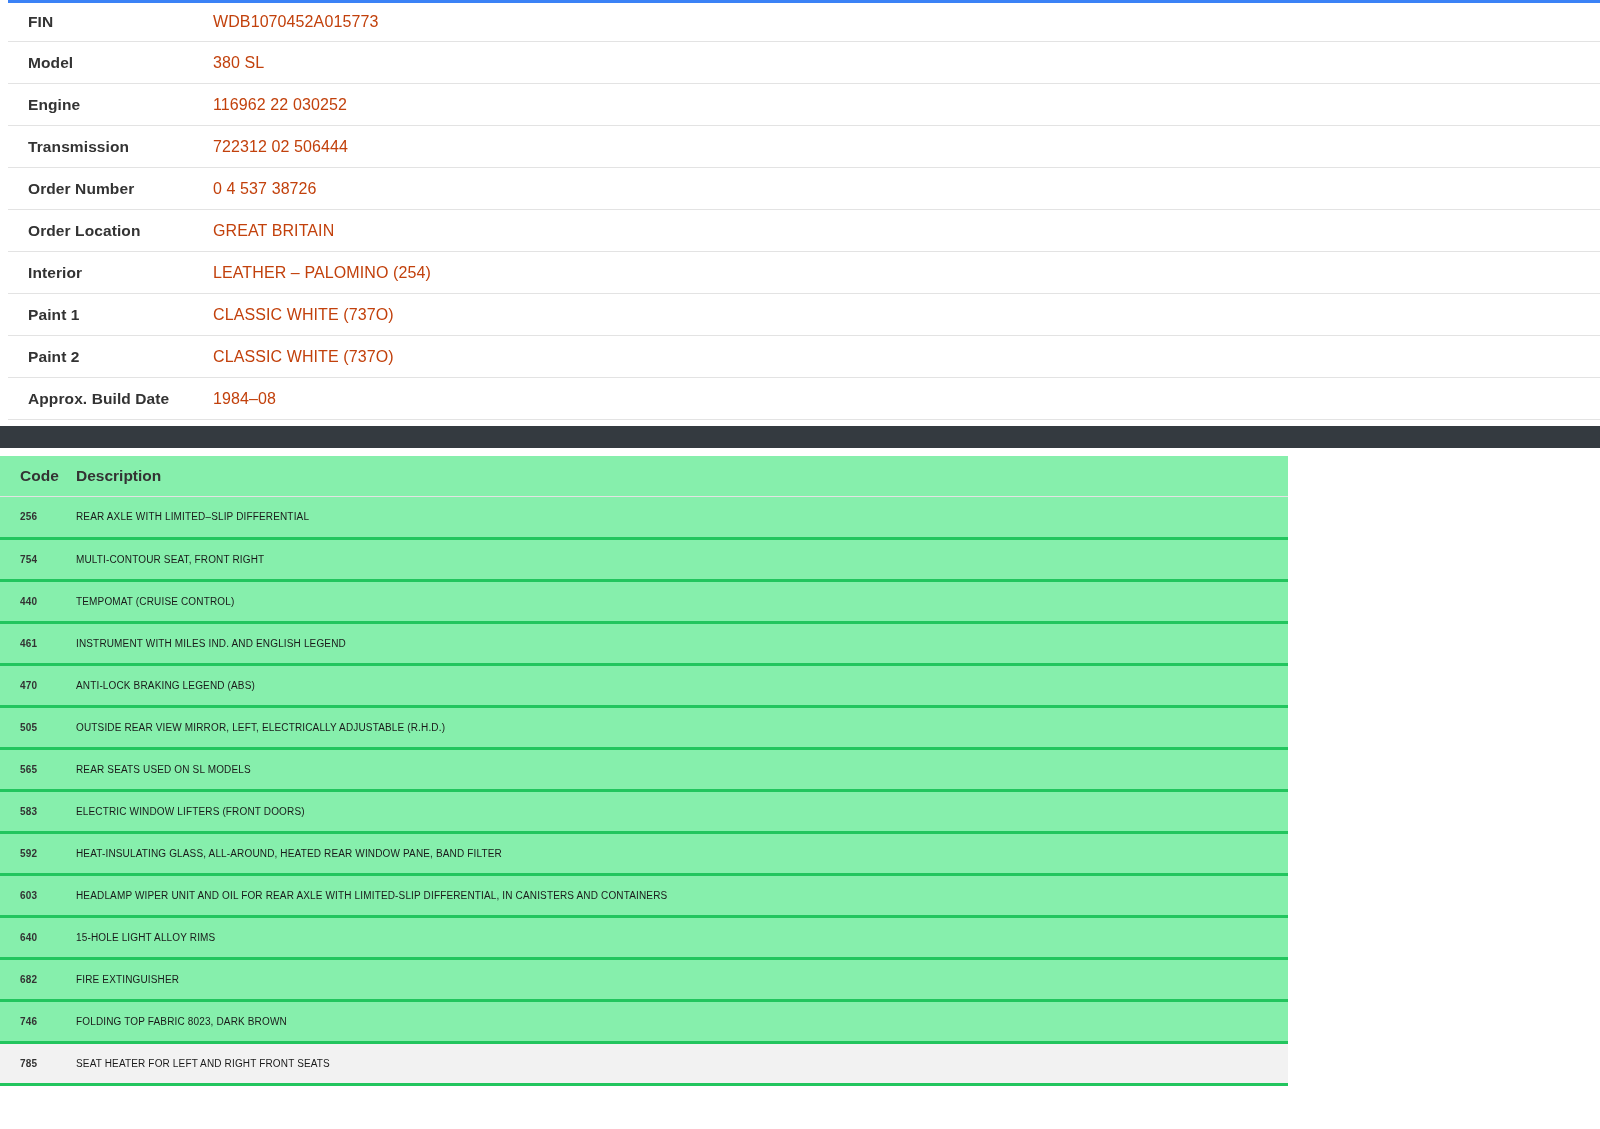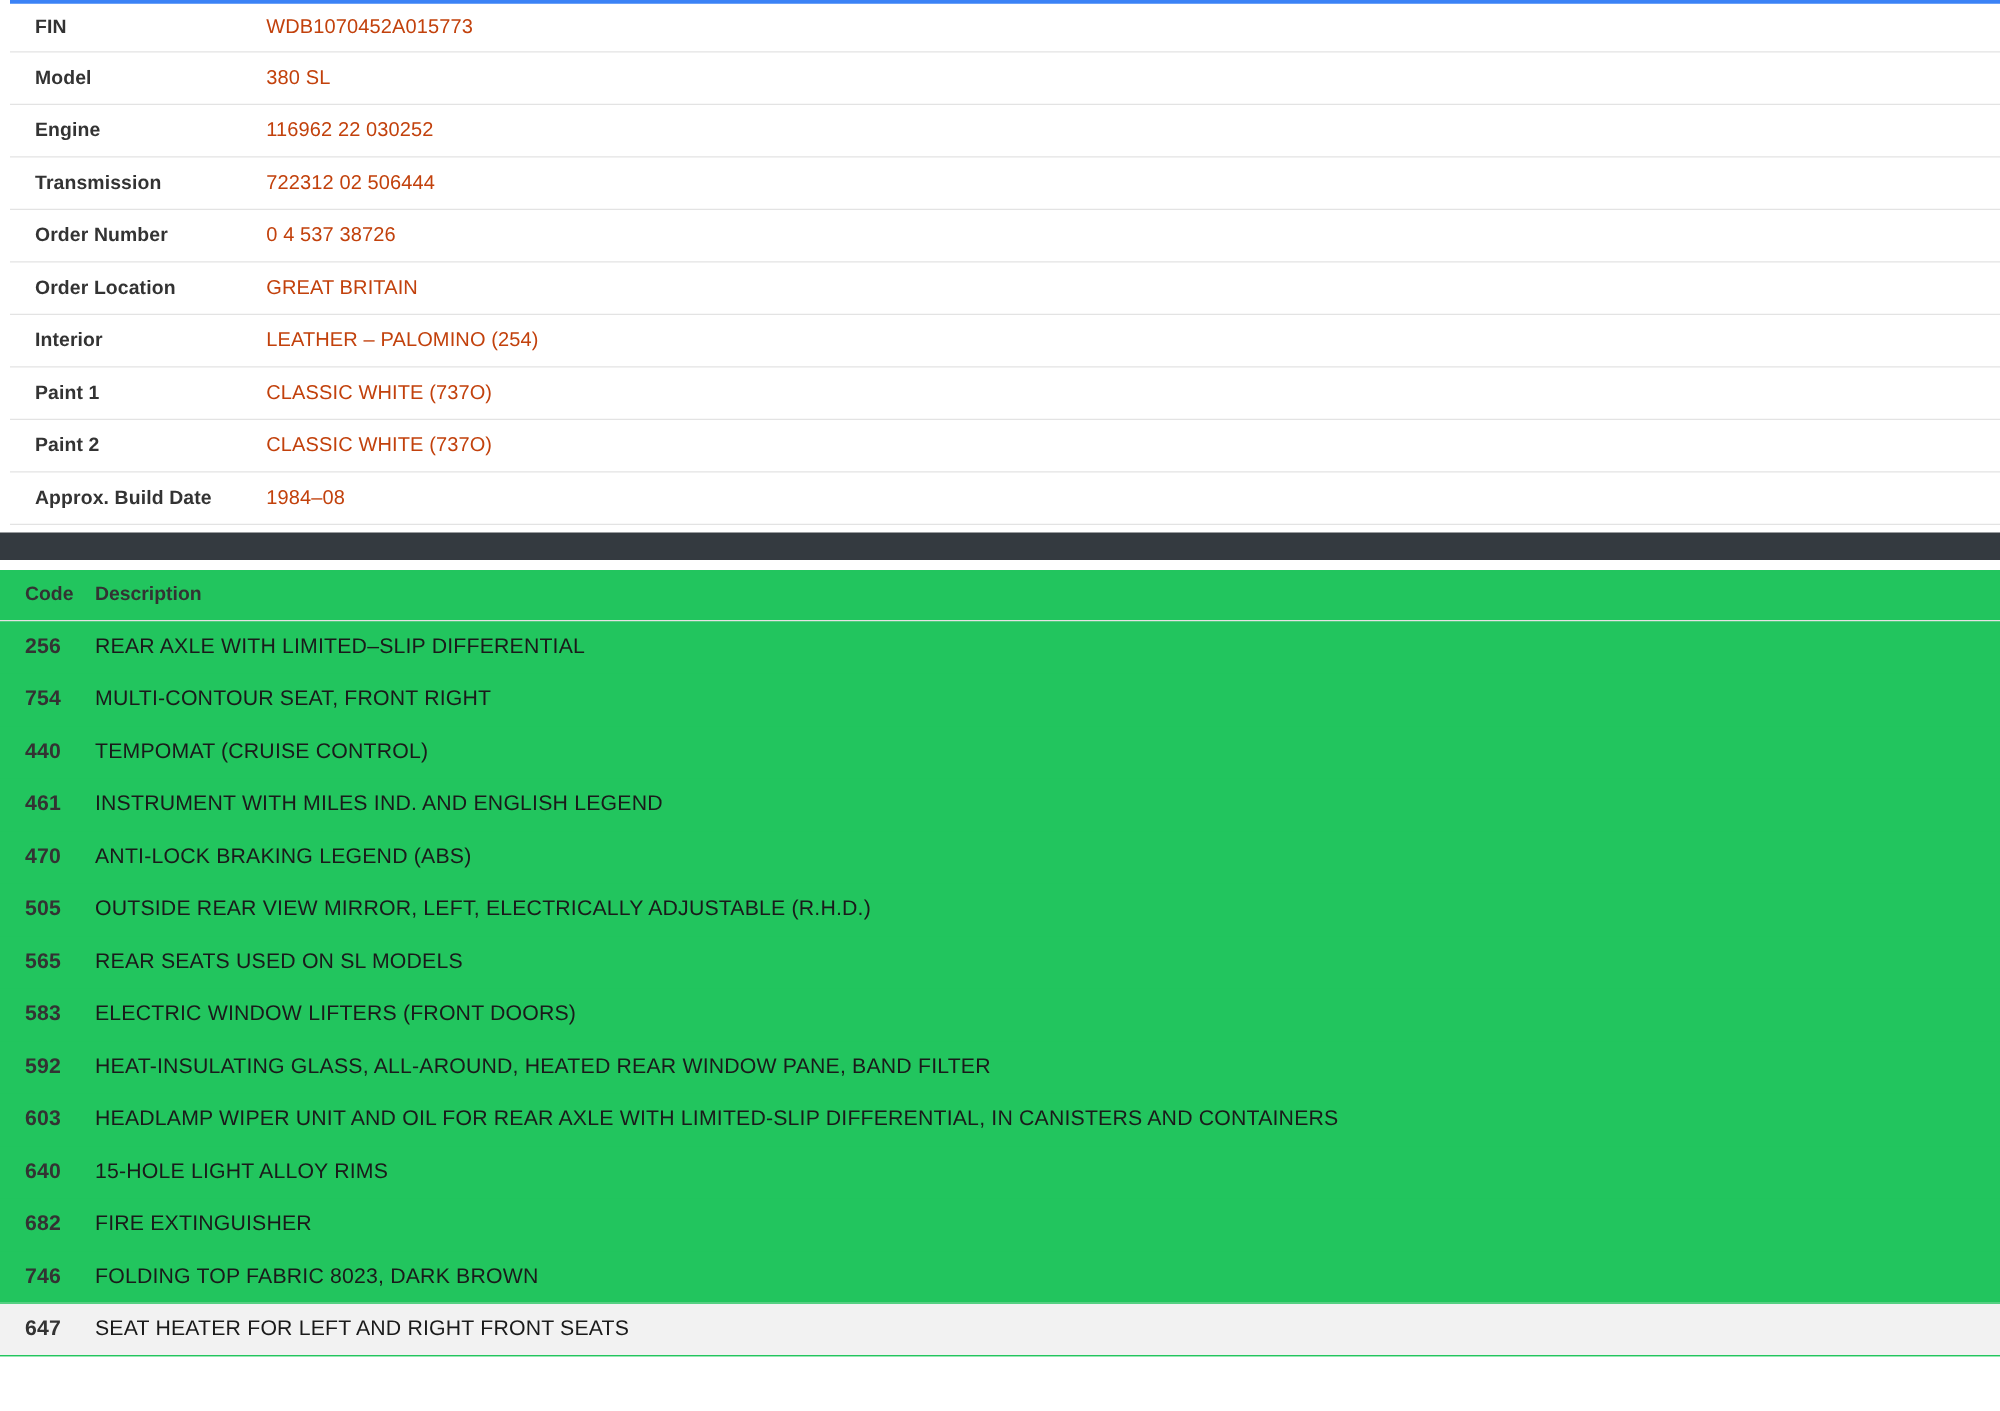--- a/index.html
+++ b/index.html
@@ -63,22 +63,22 @@
     height: 6px;
     background: #ffffff;
   }
   .band-gap-bottom {
     height: 8px;
     background: #ffffff;
   }
 
   
   .codes-table {
-    width: 1600px;
-    background: #22c55e;
+    width: 1288px;
+    background: #86efac;
     border-collapse: collapse;
   }
   .codes-table thead th {
     text-align: left;
     font-size: 15.5px;
     font-weight: bold;
     color: #333333;
     height: 40px;
     padding: 0;
     border-bottom: 1px solid #e3e3e3;
@@ -88,23 +88,23 @@
   .codes-table td.col-code {
     width: 76px;
     padding-left: 20px;
   }
   .codes-table th.col-desc,
   .codes-table td.col-desc {
     padding-left: 0px;
   }
   .codes-table tbody td {
     height: 42px;
-    font-size: 17px;
+    font-size: 10px;
     color: #1a1a1a;
-    border-bottom: 1px solid #22c55e;
+    border-bottom: 3px solid #22c55e;
     vertical-align: middle;
     letter-spacing: 0.15px;
   }
   .codes-table tbody td.col-code {
     font-weight: bold;
     color: #333333;
   }
   .codes-table tbody tr.highlight td {
     background: #f2f2f2;
   }
@@ -217,19 +217,19 @@
         </tr>
         <tr class="">
           <td class="col-code">682</td>
           <td class="col-desc">FIRE EXTINGUISHER</td>
         </tr>
         <tr class="">
           <td class="col-code">746</td>
           <td class="col-desc">FOLDING TOP FABRIC 8023, DARK BROWN</td>
         </tr>
         <tr class="highlight">
-          <td class="col-code">647</td>
+          <td class="col-code">785</td>
           <td class="col-desc">SEAT HEATER FOR LEFT AND RIGHT FRONT SEATS</td>
         </tr>
       </tbody>
   </table>
 
 </div>
 
 </body></html>

